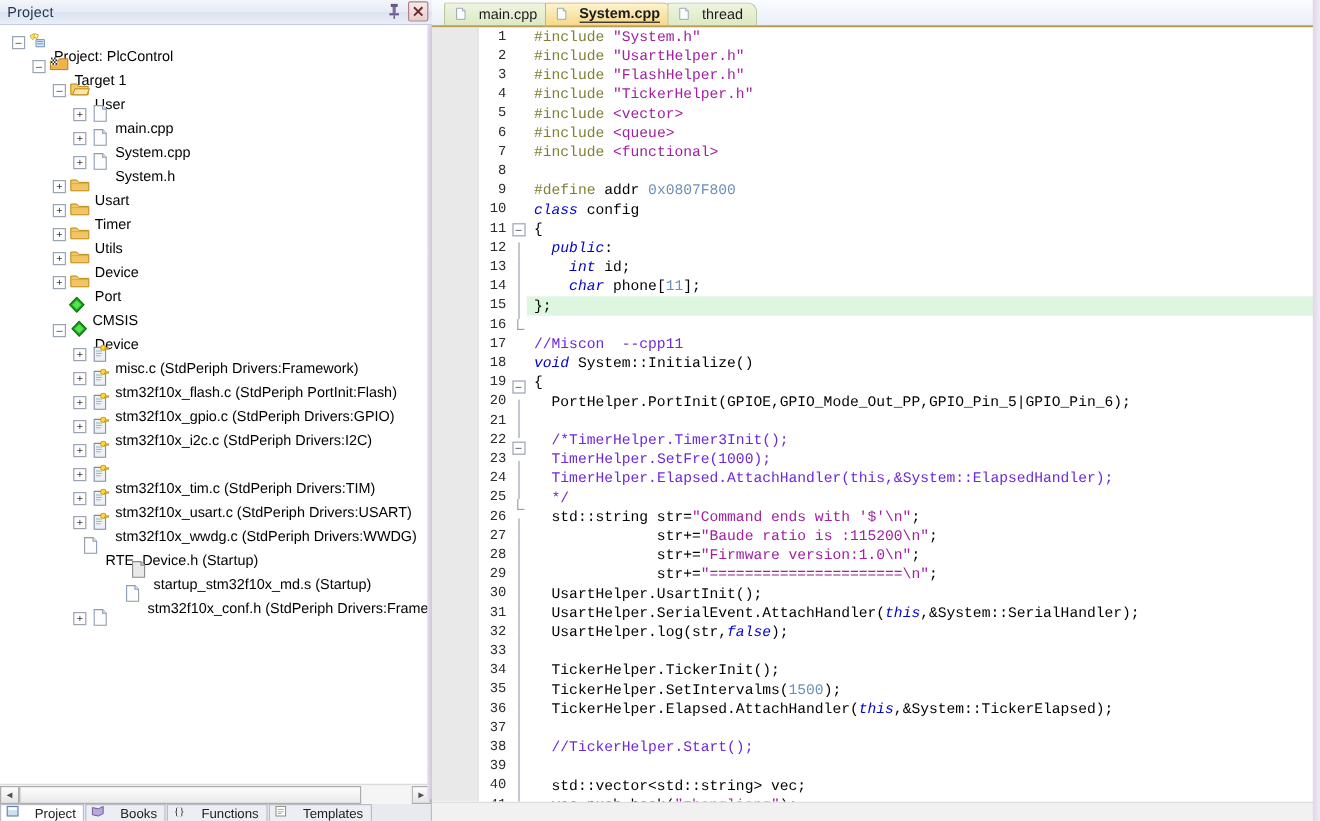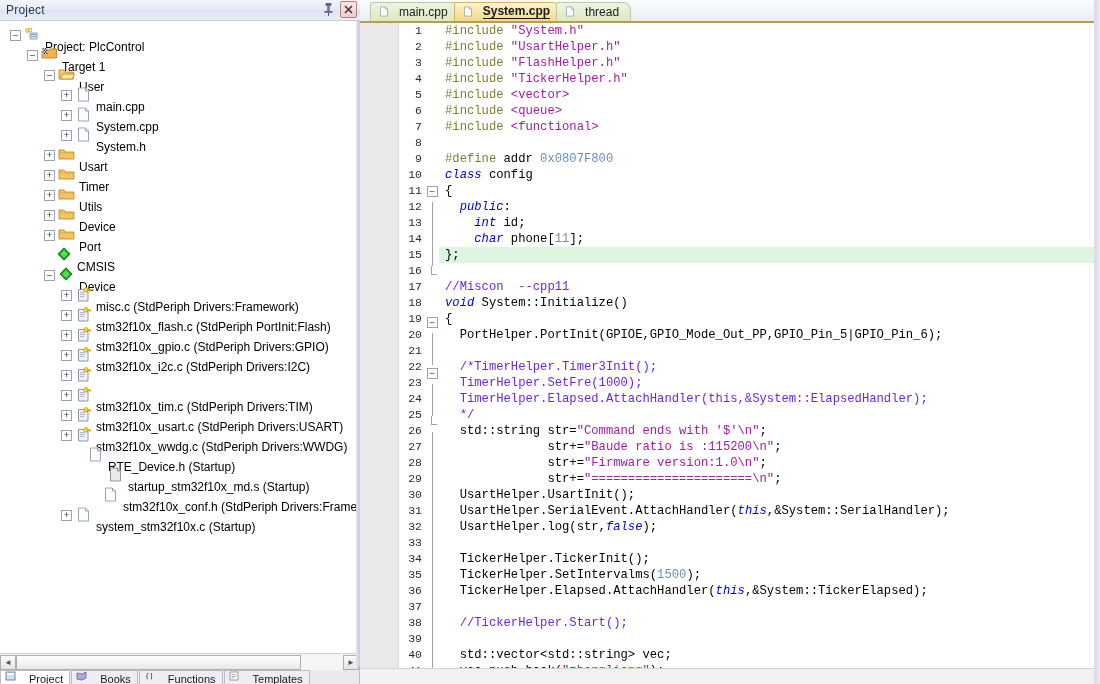--- a/index.html
+++ b/index.html
@@ -383,21 +383,21 @@
           <div class="node" style="padding-left: 61px;">
             <span class="exp">+</span>
             <span class="ico"><svg width="17" height="15" viewBox="0 0 17 15">
                 <path d="M3.5 2.5 h7 l2.5 2.5 v9 h-9.5 z" fill="#eef2f8" stroke="#7d8da0" stroke-width=".9"></path>
                 <path d="M5 5.5 h5 M5 7.5 h5 M5 9.5 h4" stroke="#9aabc0" stroke-width=".8"></path>
                 <circle cx="11" cy="2.8" r="2.2" fill="#ffd83a" stroke="#b59000" stroke-width=".7"></circle>
                 <path d="M12.5 2.8 h3 v1.4 h-1 v-.7 h-.8 v.7 h-1.2 z" fill="#ffd83a" stroke="#b59000" stroke-width=".6"></path>
               </svg></span>
             <span class="lbl">stm32f10x_wwdg.c (StdPeriph Drivers:WWDG)</span>
           </div>
-          <div class="node" style="padding-left: 75px;">
+          <div class="node" style="padding-left: 55px;">
             <span class="exp-spacer"></span>
             <span class="ico"><svg width="17" height="15" viewBox="0 0 17 15">
                 <path d="M3.5 1 h7 l3 3 v10 h-10 z" fill="#fdfdfd" stroke="#8a9bb0" stroke-width=".9"></path>
                 <path d="M10.5 1 v3 h3" fill="#e3e9f2" stroke="#8a9bb0" stroke-width=".9"></path>
               </svg></span>
             <span class="lbl">RTE_Device.h (Startup)</span>
           </div>
           <div class="node" style="padding-left: 95px;">
             <span class="exp-spacer"></span>
             <span class="ico"><svg width="17" height="15" viewBox="0 0 17 15">
@@ -413,21 +413,20 @@
                 <path d="M10.5 1 v3 h3" fill="#e3e9f2" stroke="#8a9bb0" stroke-width=".9"></path>
               </svg></span>
             <span class="lbl">stm32f10x_conf.h (StdPeriph Drivers:Framework</span>
           </div>
           <div class="node" style="padding-left: 61px;">
             <span class="exp">+</span>
             <span class="ico"><svg width="17" height="15" viewBox="0 0 17 15">
                 <path d="M3.5 1 h7 l3 3 v10 h-10 z" fill="#fdfdfd" stroke="#8a9bb0" stroke-width=".9"></path>
                 <path d="M10.5 1 v3 h3" fill="#e3e9f2" stroke="#8a9bb0" stroke-width=".9"></path>
               </svg></span>
-            <span class="lbl">system_stm32f10x.c (Startup)</span>
           </div>
         </div>
     </div>
 
     <div class="hscroll">
       <div class="hs-btn">◄</div>
       <div class="hs-track">
         <div class="hs-thumb"></div>
       </div>
       <div class="hs-btn">►</div>

